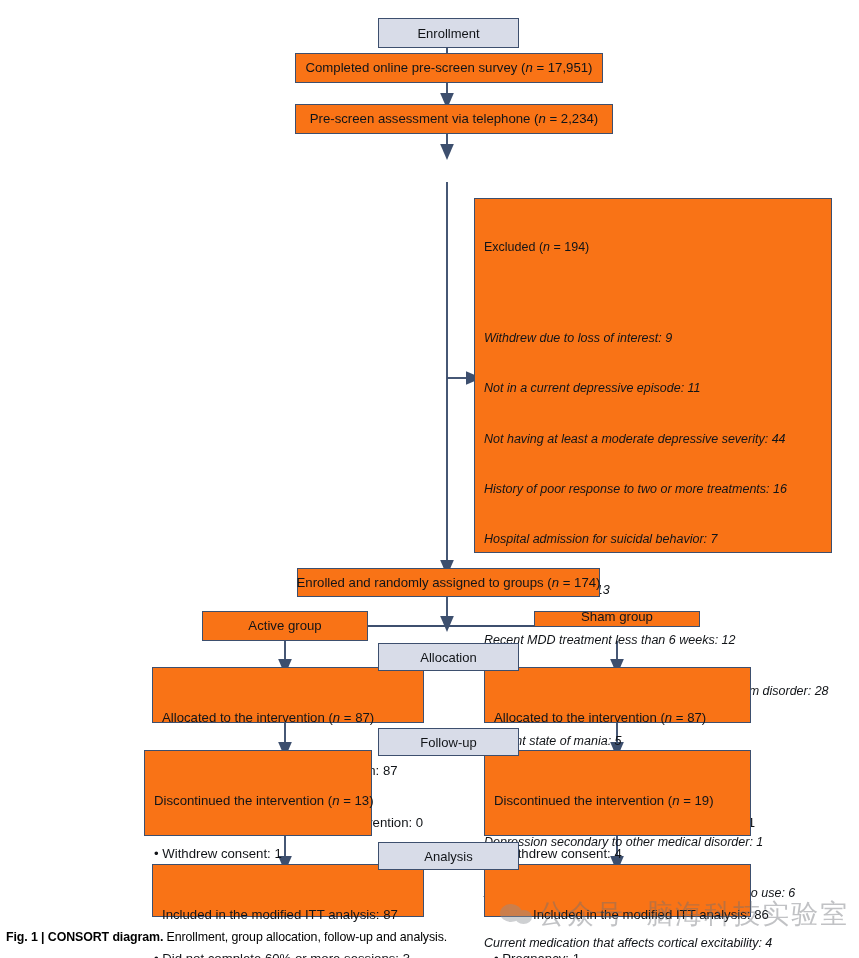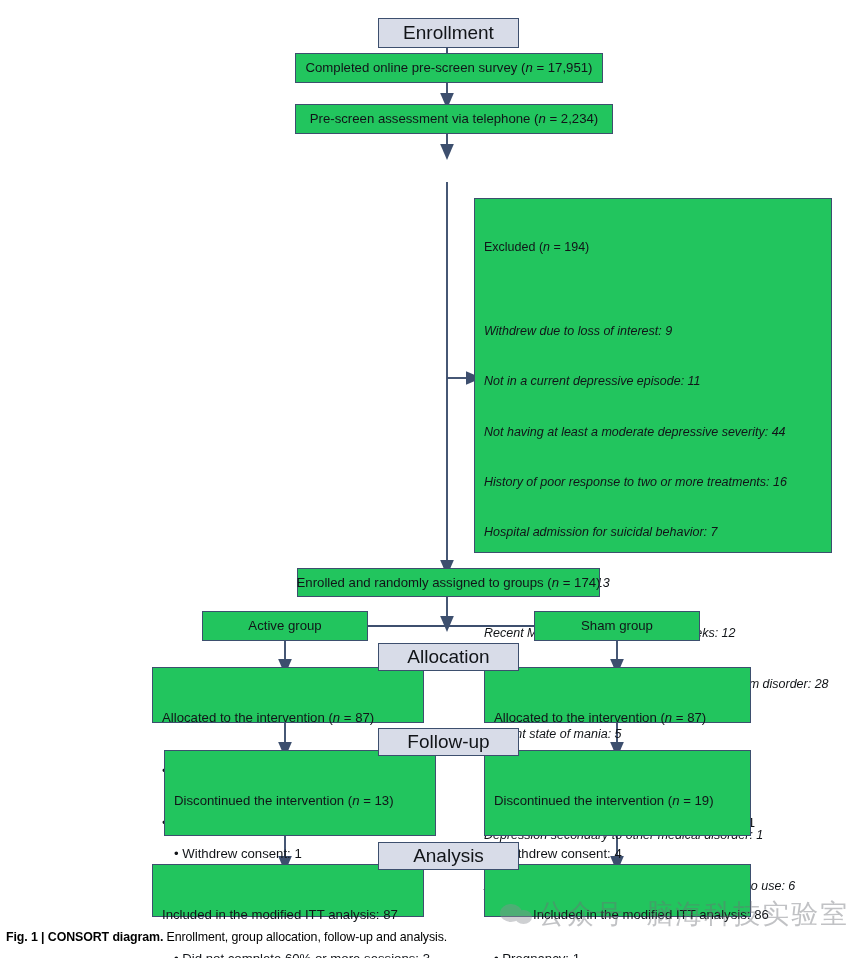--- a/index.html
+++ b/index.html
@@ -16,21 +16,21 @@
     width: 859px;
     height: 958px;
     overflow: hidden;
     background: #ffffff;
   }
   
   .box {
     position: absolute;
     box-sizing: border-box;
     border: 1.6px solid #3d4f6e;
-    background: #22c55e;
+    background: #f97316;
     font-size: 13.2px;
     line-height: 1.33;
     color: #111418;
     white-space: pre;
   }
   .box.center {
     display: flex;
     align-items: center;
     justify-content: center;
     text-align: center;
@@ -39,37 +39,37 @@
     padding: 6px 8px 6px 9px;
   }
   .stage {
     position: absolute;
     box-sizing: border-box;
     border: 1.6px solid #3d4f6e;
     background: #d8dce8;
     display: flex;
     align-items: center;
     justify-content: center;
-    font-size: 19px;
+    font-size: 13px;
     color: #111418;
     z-index: 5;
   }
   .lines {
     position: absolute;
     left: 0;
     top: 0;
     width: 859px;
     height: 958px;
     pointer-events: none;
     z-index: 1;
   }
   .boxlayer { position: absolute; left:0; top:0; width:859px; height:958px; z-index: 3; }
   .ln { font-style: normal; }
   .it { font-style: italic; }
-  .excl-title { }
+  .excl-title { margin-bottom: 7px; }
   .excl-line { display: block; font-style: italic; }
   .bullet-line { display: block; }
   .caption {
     position: absolute;
     left: 6px;
     top: 930px;
     font-size: 12.4px;
     color: #000000;
     letter-spacing: -0.1px;
   }
@@ -169,39 +169,40 @@
         <span class="excl-line">Not having at least a moderate depressive severity: 44</span>
         <span class="excl-line">History of poor response to two or more treatments: 16</span>
         <span class="excl-line">Hospital admission for suicidal behavior: 7</span>
         <span class="excl-line">High risk of suicide: 13</span>
         <span class="excl-line">Recent MDD treatment less than 6 weeks: 12</span>
         <span class="excl-line">Comorbid psychiatric disorder or autism spectrum disorder: 28</span>
         <span class="excl-line">Current state of mania: 5</span>
         <span class="excl-line">History of mania or psychosis: 4</span>
         <span class="excl-line">Depression secondary to other medical disorder: 1</span>
         <span class="excl-line">Active substance abuse or chronic active tobacco use: 6</span>
+        <span class="excl-line">Current medication that affects cortical excitability: 4</span>
         
         
         
         
         
         
         
         
       </div>
     </div>
 
     <div class="box center" style="left:297px; top:568px; width:303px; height:29px;">
       <span><span class="ln">Enrolled and randomly assigned to groups (</span><span class="it">n</span><span class="ln"> = 174)</span></span>
     </div>
 
     <div class="box center" style="left:202px; top:611px; width:166px; height:30px;">
       <span>Active group</span>
     </div>
-    <div class="box center" style="left:534px; top:611px; width:166px; height:30px;">
+    <div class="box center" style="left:534px; top:611px; width:166px; height:16px;align-items:flex-end;">
       <span>Sham group</span>
     </div>
 
     <div class="stage" style="left:378px; top:643px; width:141px; height:28px;">
       <span>Allocation</span>
     </div>
 
     <div class="box listbox" style="left:152px; top:667px; width:272px; height:56px;">
       <span class="bullet-line"><span class="ln">Allocated to the intervention (</span><span class="it">n</span><span class="ln"> = 87)</span></span>
       <span class="bullet-line">• Received the allocated intervention: 87</span>
@@ -210,21 +211,21 @@
     <div class="box listbox" style="left:484px; top:667px; width:267px; height:56px;">
       <span class="bullet-line"><span class="ln">Allocated to the intervention (</span><span class="it">n</span><span class="ln"> = 87)</span></span>
       <span class="bullet-line">• Received the allocated intervention: 86</span>
       <span class="bullet-line">• Did not receive the allocated intervention: 1</span>
     </div>
 
     <div class="stage" style="left:378px; top:728px; width:141px; height:28px;">
       <span>Follow-up</span>
     </div>
 
-    <div class="box listbox" style="left:164px; top:750px; width:272px; height:86px;">
+    <div class="box listbox" style="left:144px; top:750px; width:228px; height:86px;">
       <span class="bullet-line"><span class="ln">Discontinued the intervention (</span><span class="it">n</span><span class="ln"> = 13)</span></span>
       <span class="bullet-line">• Withdrew consent: 1</span>
       <span class="bullet-line">• Change in treatment during the trial: 6</span>
       <span class="bullet-line">• Did not complete 60% or more sessions: 3</span>
       
     </div>
     <div class="box listbox" style="left:484px; top:750px; width:267px; height:86px;">
       <span class="bullet-line"><span class="ln">Discontinued the intervention (</span><span class="it">n</span><span class="ln"> = 19)</span></span>
       <span class="bullet-line">• Withdrew consent: 4</span>
       <span class="bullet-line">• Change in treatment during the trial: 5</span>

